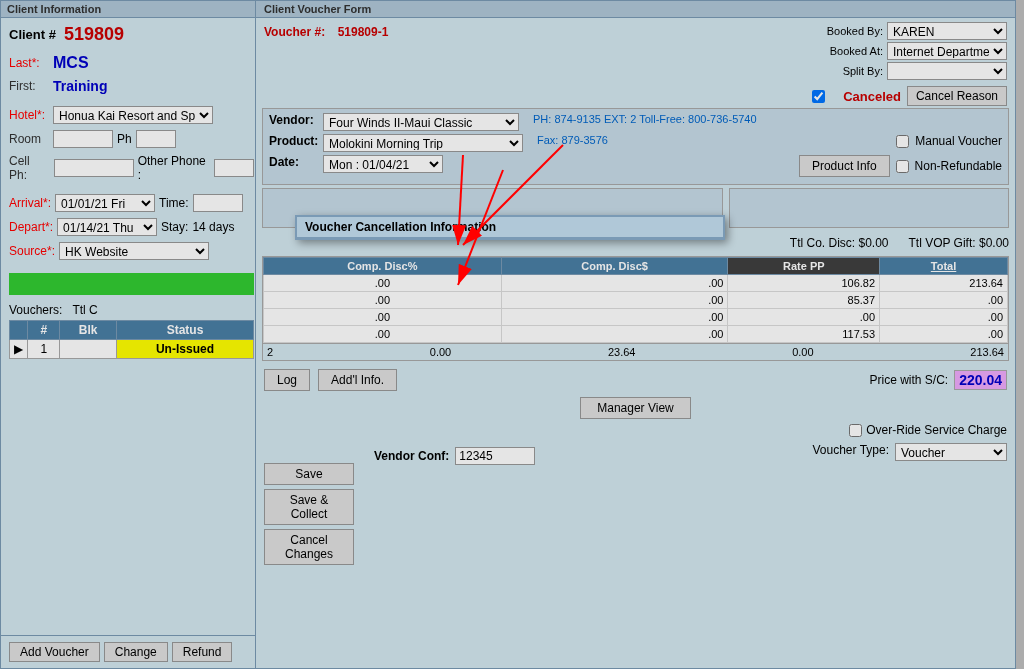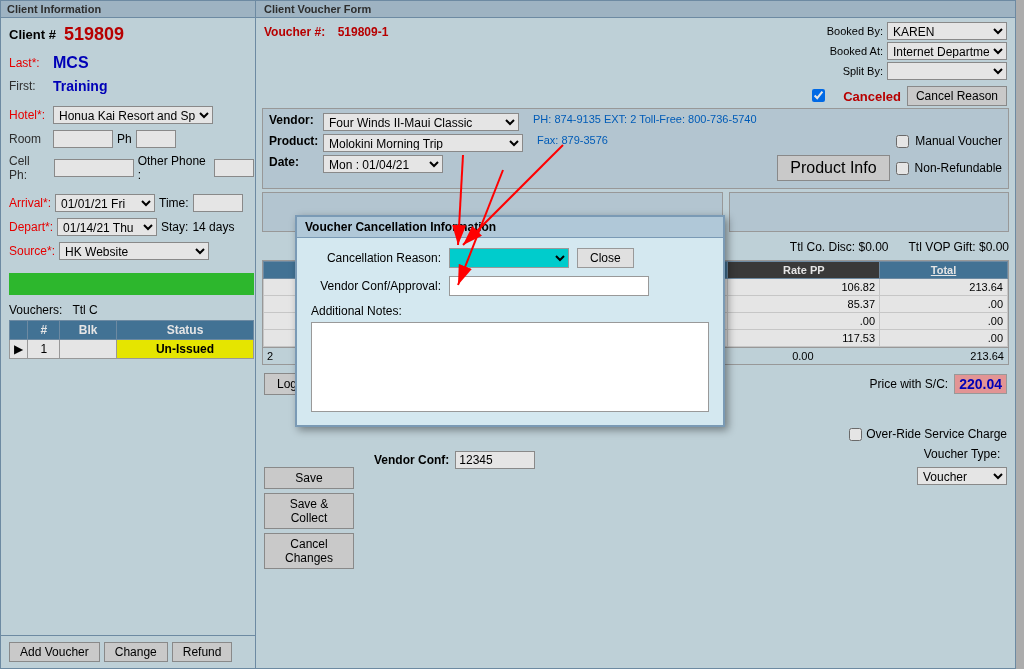--- a/index.html
+++ b/index.html
@@ -114,21 +114,21 @@
     .booked-row { display: flex; align-items: center; gap: 4px; }
     .booked-label { min-width: 60px; text-align: right; font-size: 11px; }
 
     .canceled-bar {
       display: flex;
       justify-content: flex-end;
       align-items: center;
       padding: 2px 8px;
       gap: 6px;
     }
-    .canceled-checkbox { display: flex; align-items: flex-start; gap: 18px; }
+    .canceled-checkbox { display: flex; align-items: center; gap: 18px; }
     .canceled-badge {
       color: #cc0000;
       font-weight: bold;
       font-size: 13px;
     }
     .cancel-reason-btn {
       background: #e0e0e0;
       border: 1px solid #999;
       padding: 2px 8px;
       cursor: pointer;
@@ -141,21 +141,21 @@
       padding: 4px 6px;
     }
     .vendor-row { display: flex; align-items: flex-start; gap: 4px; margin-bottom: 3px; }
     .vendor-label { min-width: 50px; font-weight: bold; }
     .phone-info { color: #0066cc; font-size: 11px; margin-left: 10px; }
     .product-info-btn {
       background: #e0e0e0;
       border: 1px solid #999;
       padding: 3px 12px;
       cursor: pointer;
-      font-size: 16px;
+      font-size: 12px;
     }
 
     
     .grid-section {
       margin: 4px 6px;
       background: white;
       border: 1px solid #aaa;
     }
     .grid-totals {
       display: flex;
@@ -185,21 +185,21 @@
     .grid-footer {
       display: flex;
       background: #d4e8f0;
       border-top: 1px solid #aaa;
       padding: 2px 4px;
       justify-content: space-between;
     }
     .grid-footer span { font-size: 11px; }
     .log-btn, .addl-btn { background: #e0e0e0; border: 1px solid #999; padding: 3px 12px; cursor: pointer; }
     .mgr-btn { background: #e0e0e0; border: 1px solid #999; padding: 3px 16px; cursor: pointer; }
-    .price-value { color: #0000cc; font-weight: bold; font-size: 14px; background: #fca5a5; padding: 1px 4px; border: 1px solid #aaa; }
+    .price-value { color: #0000cc; font-weight: bold; font-size: 14px; background: #f0abfc; padding: 1px 4px; border: 1px solid #aaa; }
     .save-btn { background: #e0e0e0; border: 1px solid #999; padding: 3px 16px; cursor: pointer; width: 90px; }
     .vendor-conf-input { background: white; border: 1px solid #999; padding: 1px 3px; width: 80px; }
 
     .override-row {
       display: flex;
       justify-content: flex-end;
       padding: 2px 8px;
       align-items: center;
       gap: 4px;
     }
@@ -521,49 +521,32 @@
   <div style="display:flex; padding: 4px 8px; gap:20px; align-items:flex-start;">
     <div style="display:flex; flex-direction:column; gap:4px;margin-top:20px;">
       <button class="save-btn">Save</button>
       <button class="save-btn">Save &amp; Collect</button>
       <button class="save-btn">Cancel Changes</button>
     </div>
     <div style="display:flex; align-items:center; gap:6px; margin-top:4px;">
       <span style="font-weight:bold;">Vendor Conf:</span>
       <input type="text" class="vendor-conf-input" style="width: 80px; background: white; border: 1px solid rgb(153, 153, 153); padding: 1px 3px;" value="12345">
     </div>
-    <div style="margin-left:auto; display:flex; align-items:center; gap:6px;flex-direction:column;">
+    <div style="margin-left:auto; display:flex; align-items:flex-start; gap:6px;">
       <span>Voucher Type:</span>
-      <select class="select-input" style="width:90px;">
+      <select class="select-input" style="width:112px;">
         <option>Voucher</option>
       </select>
     </div>
   </div>
 </div>
 
 <div class="modal-overlay">
   <div class="modal-dialog">
     <div class="modal-title">Voucher Cancellation Information</div>
-    <div class="modal-body">
-      <div class="modal-row">
-        <span class="modal-label">Cancellation Reason:</span>
-        <select class="modal-select">
-          <option></option>
-        </select>
-        <button class="modal-close-btn">Close</button>
-      </div>
-      <div class="modal-row">
-        <span class="modal-label">Vendor Conf/Approval:</span>
-        <input type="text" class="modal-input" style="">
-      </div>
-      <div>
-        <div class="modal-notes-label">Additional Notes:</div>
-        <textarea class="modal-textarea" style=""></textarea>
-      </div>
-    </div>
   </div>
 </div>
 
 <svg class="arrows-overlay" viewBox="0 0 761 669">
 
   <defs>
     <marker id="arrowhead" markerWidth="10" markerHeight="7" refX="10" refY="3.5" orient="auto">
       <polygon points="0 0, 10 3.5, 0 7" fill="red"></polygon>
     </marker>
   </defs>

